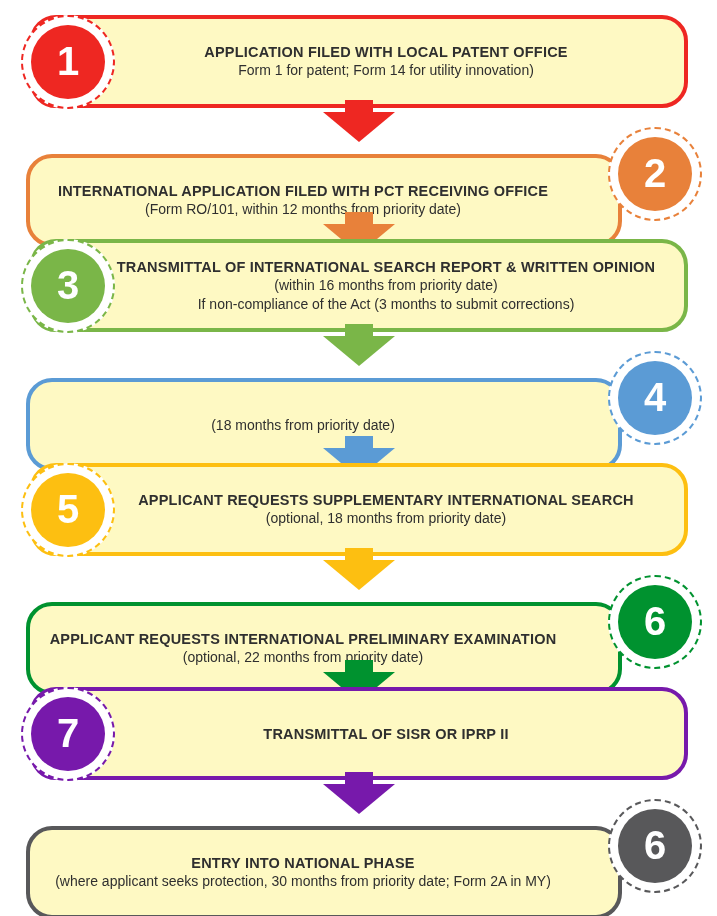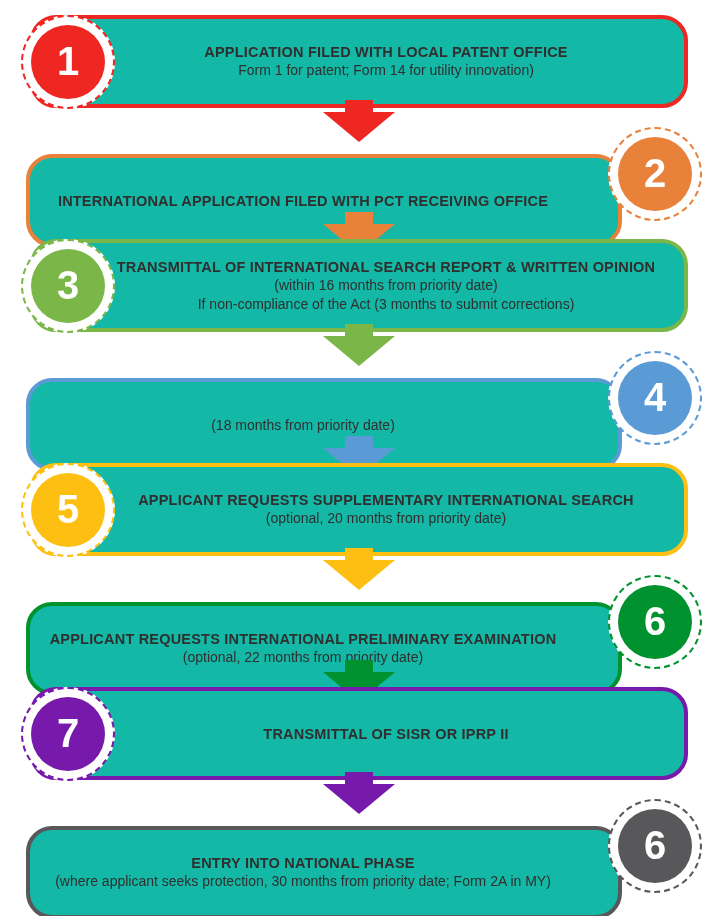--- a/index.html
+++ b/index.html
@@ -28,21 +28,21 @@
     width: 717px;
     height: 112px;
   }
 
   
   .box {
     position: absolute;
     top: 0;
     height: 93px;
     box-sizing: border-box;
-    background: #14b8a6;
+    background: #fef9c3;
     border-style: solid;
     border-width: 4px;
     border-radius: 26px;
   }
   .step.left-badge .box {
     left: 30px;
     right: 29px;
     width: 658px;
   }
   .step.right-badge .box {
@@ -176,20 +176,21 @@
       </div>
       <div class="arrow">
         <div class="arrow-stem" style="background: rgb(238, 39, 34);"></div>
         <div class="arrow-head" style="border-top-color: rgb(238, 39, 34);"></div>
       </div>
     </div>
     <div class="step right-badge" style="top: 127px;">
       <div class="box" style="border-color: rgb(232, 129, 58);">
         <div class="box-text">
           <div class="line-title">INTERNATIONAL APPLICATION FILED WITH PCT RECEIVING OFFICE</div>
+          <div class="line-sub">(Form RO/101, within 12 months from priority date)</div>
         </div>
       </div>
       <div class="badge">
         <div class="badge-ring" style="border-color: rgb(232, 129, 58);"></div>
         <div class="badge-halo"></div>
         <div class="badge-circle" style="background: rgb(232, 129, 58);">
           <span class="badge-number">2</span>
         </div>
       </div>
       <div class="arrow">
@@ -232,21 +233,21 @@
       </div>
       <div class="arrow">
         <div class="arrow-stem" style="background: rgb(91, 155, 213);"></div>
         <div class="arrow-head" style="border-top-color: rgb(91, 155, 213);"></div>
       </div>
     </div>
     <div class="step left-badge" style="top: 463px;">
       <div class="box" style="border-color: rgb(253, 191, 17);">
         <div class="box-text">
           <div class="line-title">APPLICANT REQUESTS SUPPLEMENTARY INTERNATIONAL SEARCH</div>
-          <div class="line-sub">(optional, 20 months from priority date)</div>
+          <div class="line-sub">(optional, 18 months from priority date)</div>
         </div>
       </div>
       <div class="badge">
         <div class="badge-ring" style="border-color: rgb(253, 191, 17);"></div>
         <div class="badge-halo"></div>
         <div class="badge-circle" style="background: rgb(253, 191, 17);">
           <span class="badge-number">5</span>
         </div>
       </div>
       <div class="arrow">

